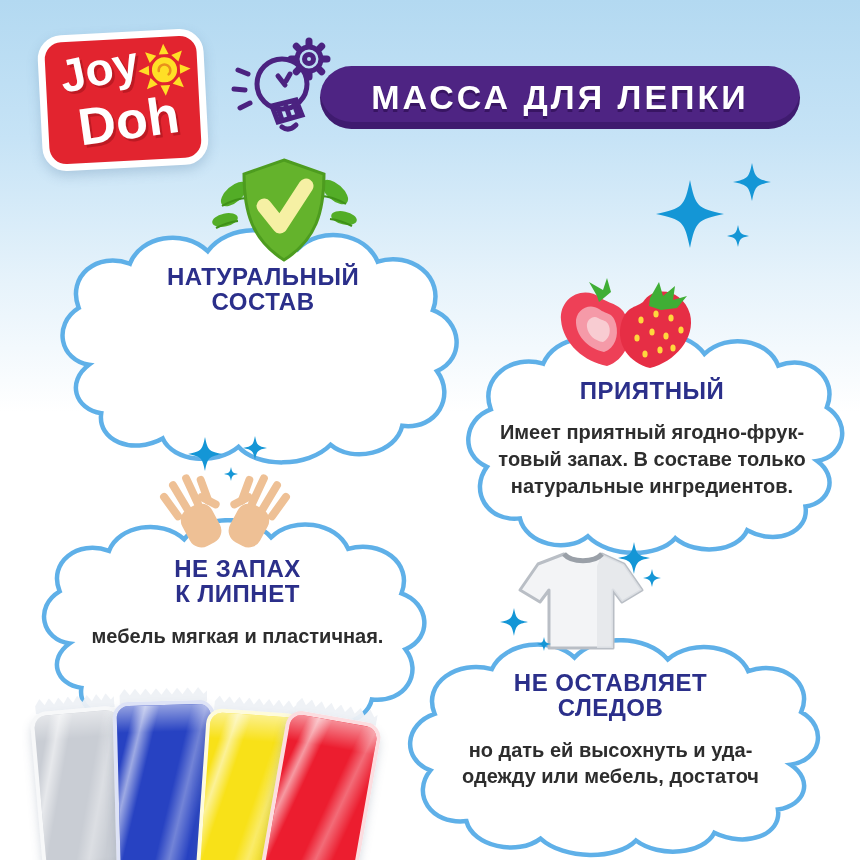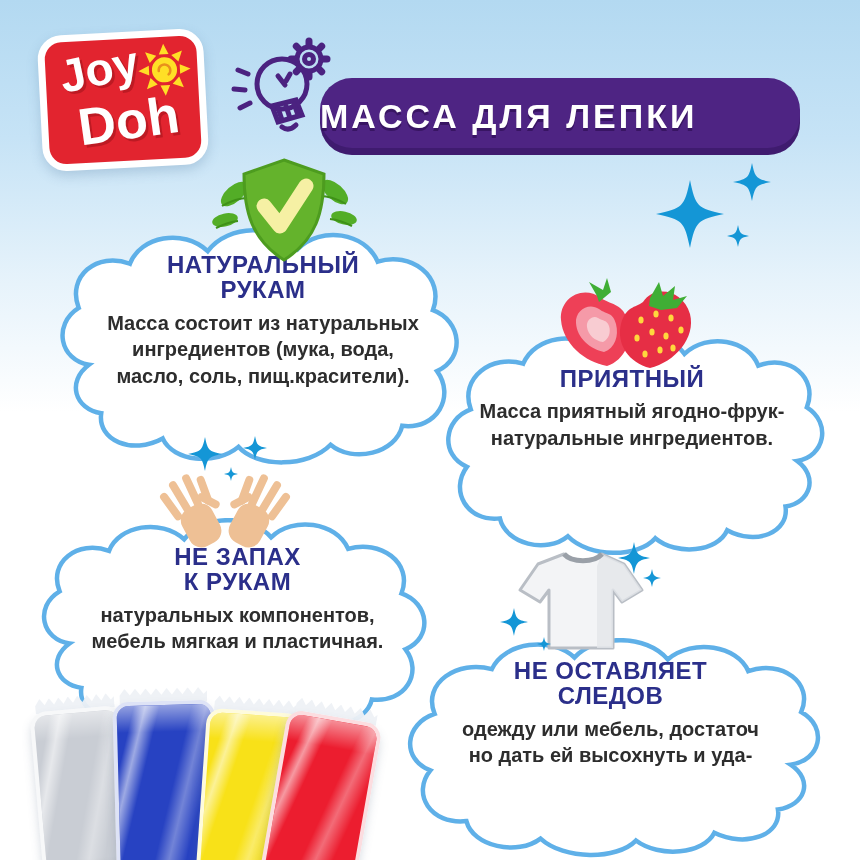--- a/index.html
+++ b/index.html
@@ -14,39 +14,39 @@
     background:#e2242f;border:7px solid #ffffff;border-radius:24px;
     transform:rotate(-3deg);box-shadow:0 5px 12px rgba(70,110,150,.25);
   }
   .logo .w1{position:absolute;left:14px;top:2px;color:#fff;font-weight:900;font-size:46px;
     transform:rotate(-9deg);text-shadow:2px 3px 0 rgba(120,10,15,.35);}
   .logo .w2{position:absolute;left:30px;top:52px;color:#fff;font-weight:900;font-size:52px;
     transform:rotate(-5deg);text-shadow:2px 3px 0 rgba(120,10,15,.35);}
   .logo svg.sun{position:absolute;right:4px;top:4px;}
   
   .banner{
-    position:absolute;left:320px;top:78px;width:480px;height:77px;border-radius:32px;
+    position:absolute;left:320px;top:66px;width:480px;height:63px;border-radius:32px;
     background:#4e2483;box-shadow:inset 0 -7px 0 rgba(20,0,50,.25);
-    display:flex;align-items:center;
+    display:flex;align-items:center;justify-content:center;
   }
   .banner span{
     color:#fff;font-weight:900;font-size:34px;letter-spacing:3px;
     text-shadow:0 3px 0 rgba(30,5,60,.45);
   }
   .bulb{position:absolute;left:228px;top:34px;}
   
   .cloud{position:absolute;z-index:2;display:flex;flex-direction:column;align-items:center;text-align:center;}
   .cloud svg.bg{position:absolute;left:0;top:0;width:100%;height:100%;}
   .cloud .inner{position:relative;z-index:3;}
-  .cloud .title{margin:4px;font-weight:900;color:#2b2f8a;font-size:24px;line-height:1.06;letter-spacing:.5px;text-align:center;}
+  .cloud .title{margin:16px;font-weight:900;color:#2b2f8a;font-size:24px;line-height:1.06;letter-spacing:.5px;text-align:center;}
   .cloud .title span{display:block;}
   .cloud .body{margin:7px 0 0 0;font-weight:700;color:#2d2d2d;font-size:20px;line-height:1.33;}
   .cloud .body span{display:block;}
   .cloud1{left:48px;top:228px;width:430px;height:222px;padding-top:20px;}
-  .cloud2{left:428px;top:332px;width:408px;height:198px;padding-top:30px;}
+  .cloud2{left:448px;top:332px;width:408px;height:198px;padding-top:30px;}
   .cloud3{left:30px;top:518px;width:415px;height:200px;padding-top:22px;}
   .cloud4{left:388px;top:638px;width:445px;height:208px;padding-top:16px;}
   .cloud2 svg.bg,.cloud4 svg.bg{transform:scaleX(-1);}
   
   .feat-icon{position:absolute;z-index:5;}
   .icon-shield{left:208px;top:154px;}
   .icon-straw{left:553px;top:276px;}
   .icon-hands{left:143px;top:436px;}
   .icon-shirt{left:494px;top:536px;}
   .tr-sparkles{position:absolute;left:645px;top:150px;z-index:1;}
@@ -146,73 +146,68 @@
     </g>
   </svg>
 
   <section class="cloud cloud1">
     <svg class="bg" viewBox="0 0 420 230" preserveAspectRatio="none">
       <use href="#cloudPath" fill="#ffffff" stroke="#5fb0e8" stroke-width="4.5"></use>
     </svg>
     <div class="inner">
       <h2 class="title">
         <span>НАТУРАЛЬНЫЙ</span>
-        <span>РУКАМ</span>
+        <span>СОСТАВ</span>
       </h2>
-      <p class="body">
-        <span>Масса состоит из натуральных</span>
-        <span>ингредиентов (мука, вода,</span>
-        <span>масло, соль, пищ.красители).</span>
-      </p>
     </div>
   </section>
 
   <section class="cloud cloud2">
     <svg class="bg" viewBox="0 0 420 230" preserveAspectRatio="none">
       <use href="#cloudPath" fill="#ffffff" stroke="#5fb0e8" stroke-width="4.5"></use>
     </svg>
     <div class="inner">
       <h2 class="title">
         <span>ПРИЯТНЫЙ</span>
       </h2>
       <p class="body">
-        <span>Масса приятный ягодно-фрук-</span>
+        <span>Имеет приятный ягодно-фрук-</span>
+        <span>товый запах. В составе только</span>
         <span>натуральные ингредиентов.</span>
       </p>
     </div>
   </section>
 
   <section class="cloud cloud3">
     <svg class="bg" viewBox="0 0 420 230" preserveAspectRatio="none">
       <use href="#cloudPath" fill="#ffffff" stroke="#5fb0e8" stroke-width="4.5"></use>
     </svg>
     <div class="inner">
       <h2 class="title">
         <span>НЕ ЗАПАХ</span>
-        <span>К РУКАМ</span>
+        <span>К ЛИПНЕТ</span>
       </h2>
       <p class="body">
-        <span>натуральных компонентов,</span>
         <span>мебель мягкая и пластичная.</span>
       </p>
     </div>
   </section>
 
   <section class="cloud cloud4">
     <svg class="bg" viewBox="0 0 420 230" preserveAspectRatio="none">
       <use href="#cloudPath" fill="#ffffff" stroke="#5fb0e8" stroke-width="4.5"></use>
     </svg>
     <div class="inner">
       <h2 class="title">
         <span>НЕ ОСТАВЛЯЕТ</span>
         <span>СЛЕДОВ</span>
       </h2>
       <p class="body">
+        <span>но дать ей высохнуть и уда-</span>
         <span>одежду или мебель, достаточ</span>
-        <span>но дать ей высохнуть и уда-</span>
       </p>
     </div>
   </section>
 
   <svg class="feat-icon icon-shield" width="152" height="114" viewBox="0 0 152 114">
     <g fill="#53ad27">
       <ellipse cx="26" cy="40" rx="16" ry="8" transform="rotate(-42,26,40)"></ellipse>
       <ellipse cx="17" cy="66" rx="13" ry="6.5" transform="rotate(-12,17,66)"></ellipse>
       <ellipse cx="127" cy="38" rx="16" ry="8" transform="rotate(42,127,38)"></ellipse>
       <ellipse cx="136" cy="64" rx="13" ry="6.5" transform="rotate(12,136,64)"></ellipse>

